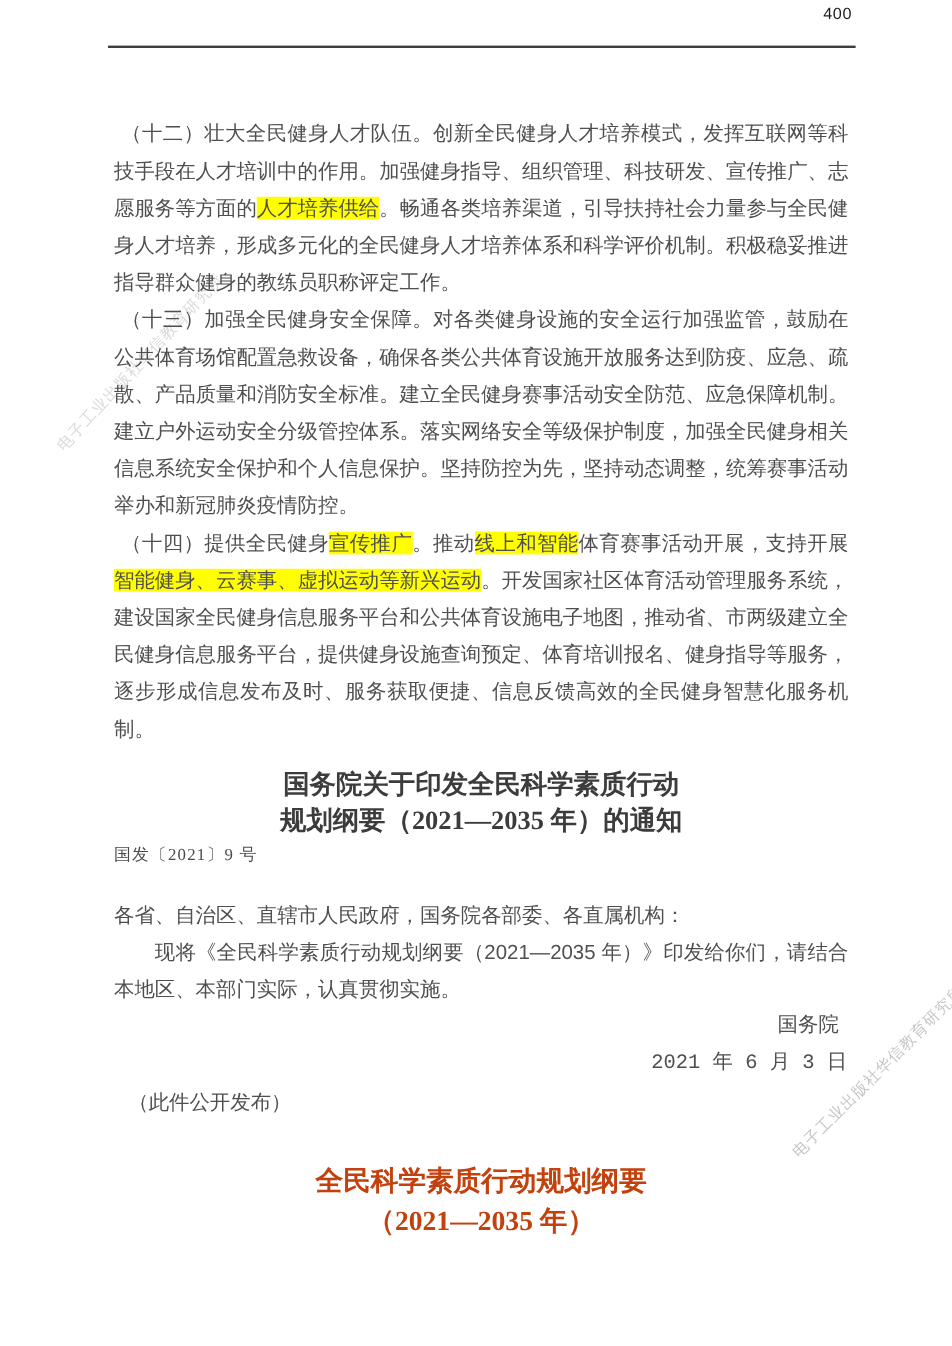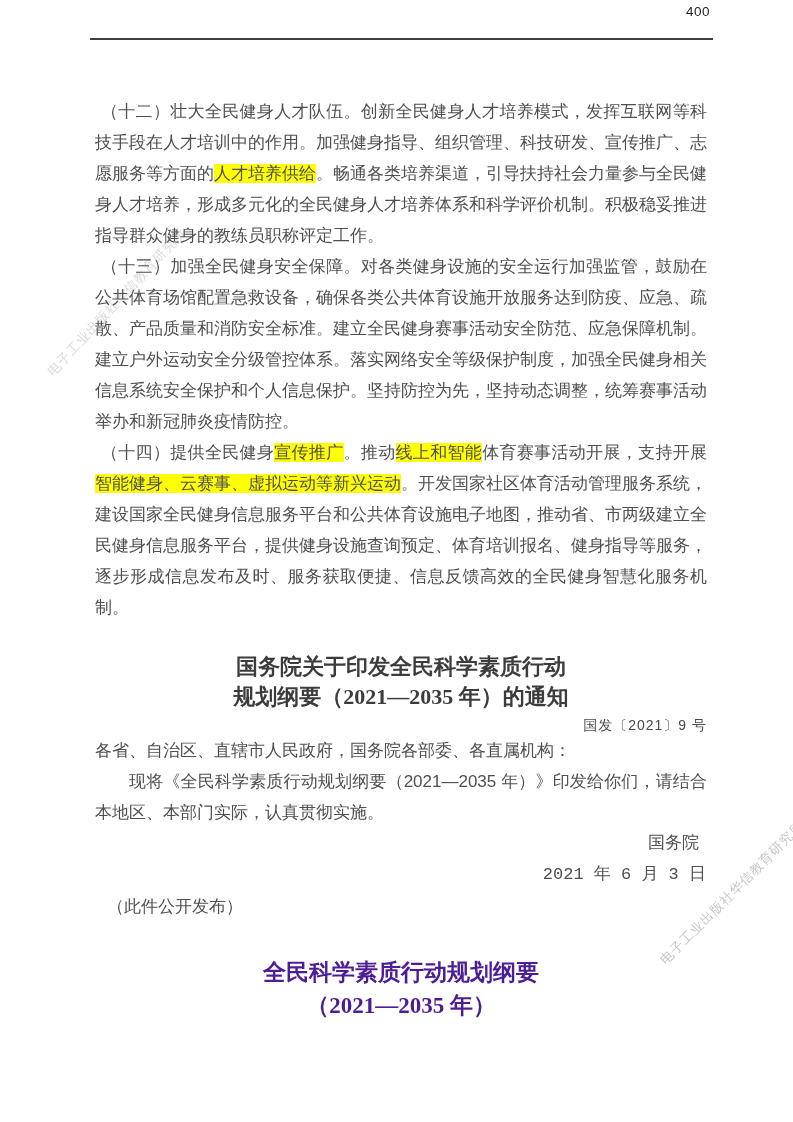--- a/index.html
+++ b/index.html
@@ -57,55 +57,55 @@
     font-size: 17px;
     line-height: 31px;
     color: #4f4f4f;
     text-align: justify;
   }
   .body-para { text-indent: 0.35em; }
 
   .hl { background: var(--hl, #ffff00); }
 
   .notice-title {
-    margin-top: 29px;
+    margin-top: 16px;
     text-align: center;
     font-family: "Liberation Serif", serif;
     font-weight: 700;
     font-size: 22px;
     line-height: 30px;
     color: #3c3c3c;
   }
 
   .doc-number {
     margin-top: 5px;
-    text-align: right;
-    font-family: Liberation Sans, sans-serif;
+    text-align: left;
+    font-family: Liberation Serif, serif;
     font-size: 14px;
     letter-spacing: 1px;
     color: #4a4a4a;
   }
 
-  .salutation { }
+  .salutation { margin-top: 25px; }
   .notice-body { text-indent: 2em; }
 
   .sign-line { text-align: right; font-family: Liberation Mono, monospace; }
   .signer { padding-right: 8px; }
   .sign-date { padding-right: 1px; }
 
   .public-note { text-indent: 0.7em; margin-top: 1px; }
 
   .outline-title {
     margin-top: 34px;
     text-align: center;
     font-family: "Liberation Serif", serif;
     font-weight: 700;
     font-size: 23px;
     line-height: 33px;
-    color: #4c1d95;
+    color: #c2410c;
   }
 </style>
 </head>
 <body>
 
 <div class="page">
 
   <div class="page-number">400</div>
   <div class="header-rule"></div>
 

